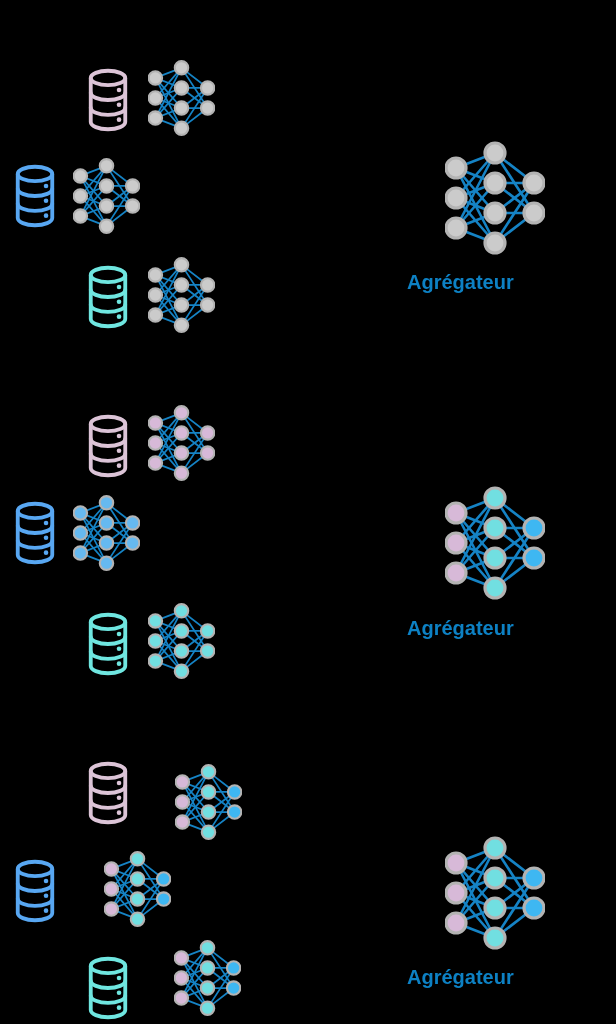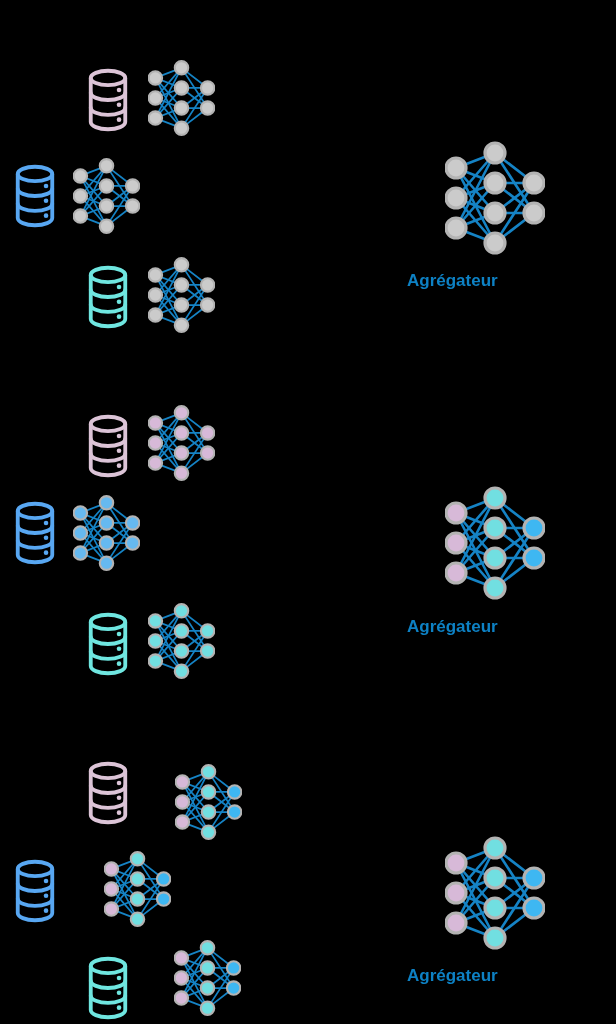--- a/index.html
+++ b/index.html
@@ -16,21 +16,21 @@
   .defs { position: absolute; width: 0; height: 0; overflow: hidden; }
 
   .db, .nn { position: absolute; display: block; }
   .db { width: 46px; height: 64px; }
   .nn { width: 67px; height: 78px; }
   .nn.agg { width: 100px; height: 116px; }
 
   .agg-label {
     position: absolute;
     color: var(--label_blue, #0d81c4);
-    font-size: 17px;
+    font-size: 20px;
     font-weight: bold;
     letter-spacing: 0px;
     white-space: nowrap;
   }
 
   
   .pos-s1c1-db { left: 85px;  top: 68px;  }
   .pos-s1c1-nn { left: 148px; top: 59px;  }
   .pos-s1c2-db { left: 12px;  top: 164px; }
   .pos-s1c2-nn { left: 73px;  top: 157px; }

